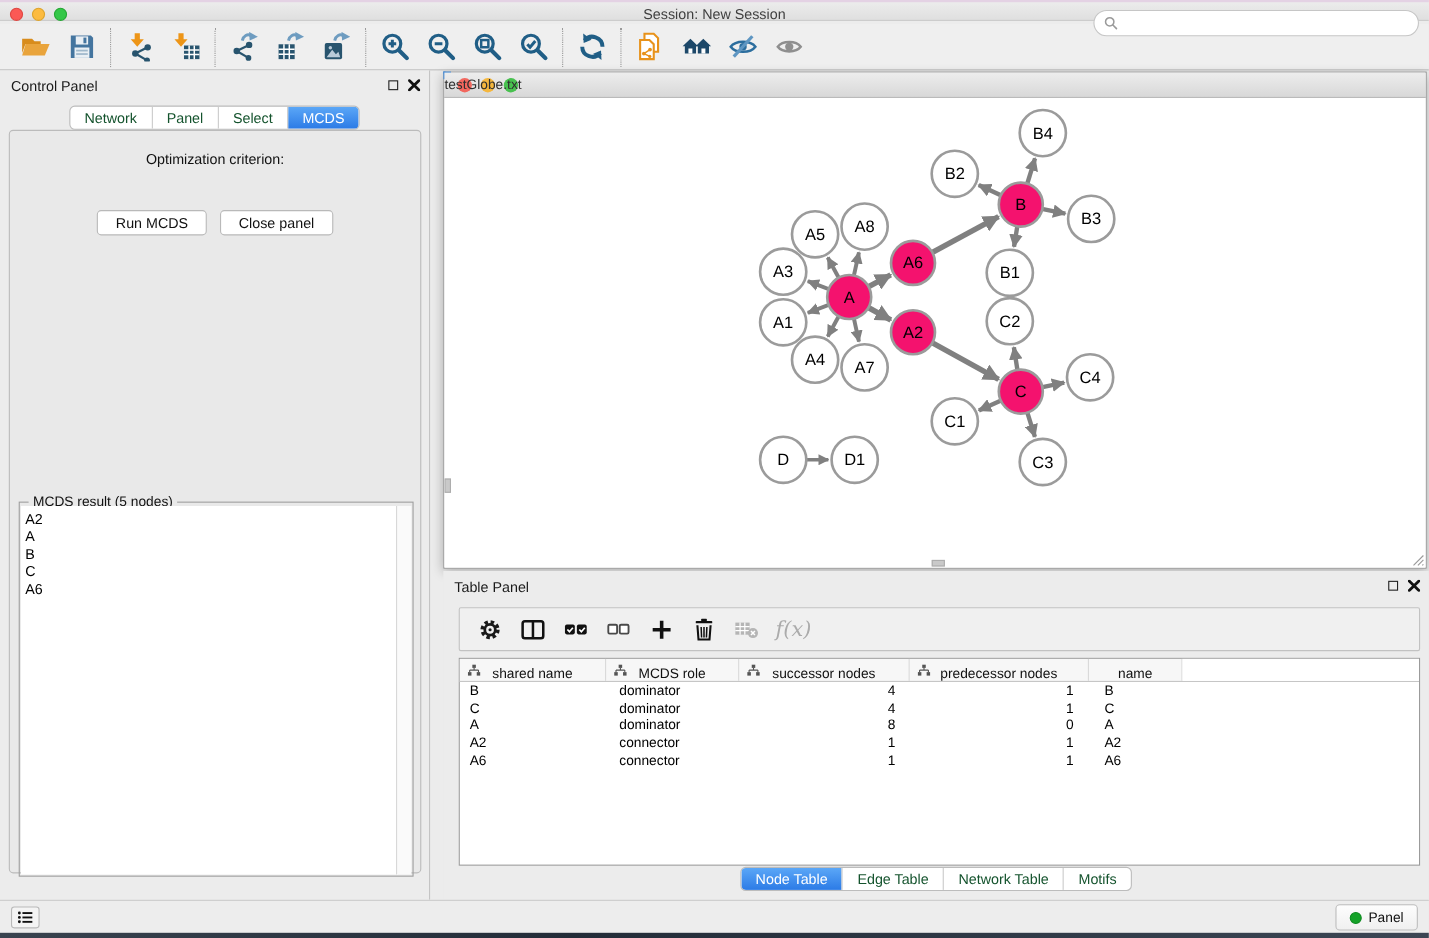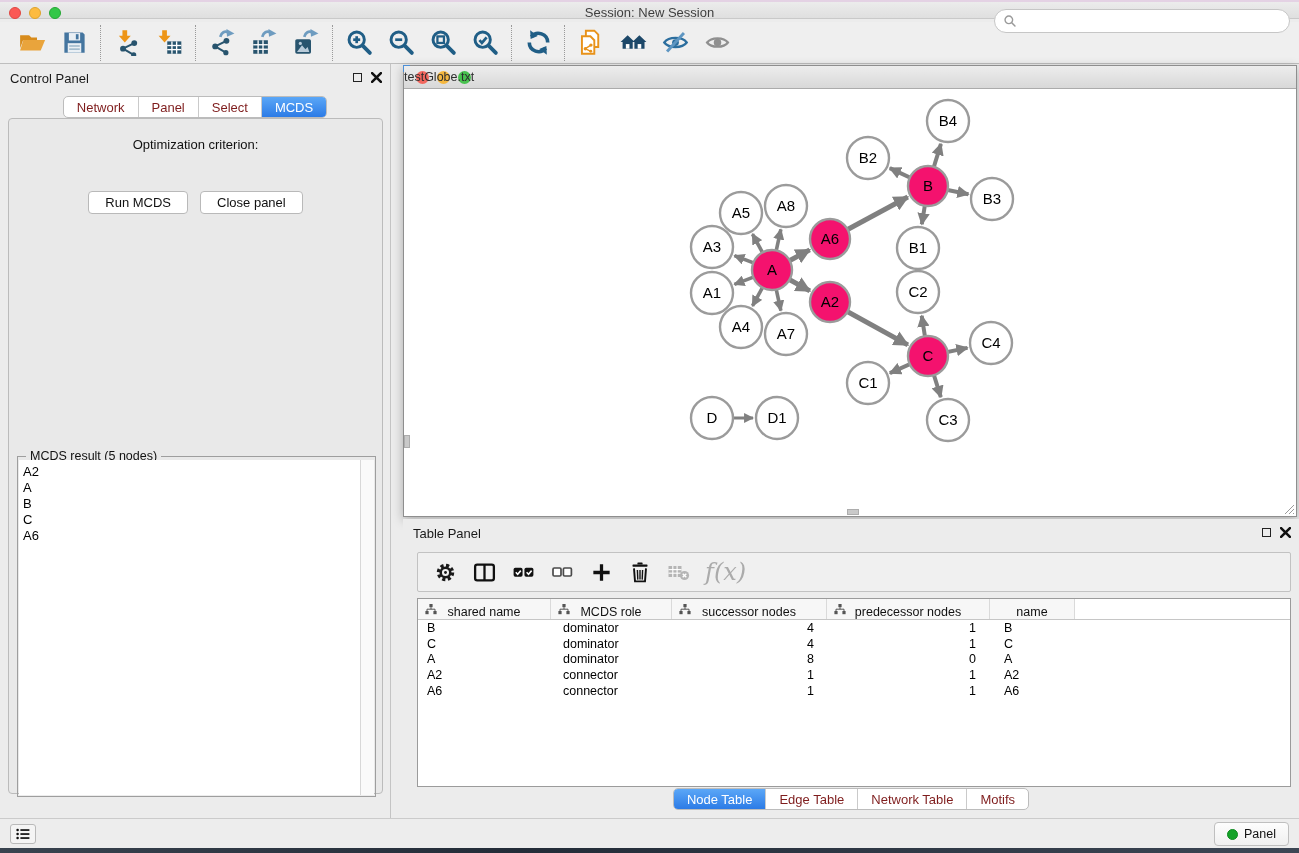--- a/index.html
+++ b/index.html
@@ -23,21 +23,21 @@
   .tb-btn { width:42px; height:34px; display:flex; align-items:center; justify-content:center; cursor:default; }
   #search-wrap { position:absolute; right:9px; top:9px; width:296px; height:24px; background:#fff; border:1px solid #C6C6C6; border-radius:12px; display:flex; align-items:center; padding-left:8px; }
 
   
   #control-panel { position:absolute; left:0; top:64px; width:391px; height:754px; background:#ECECEC; border-right:1px solid #C4C4C4; }
   .panel-head { position:relative; height:28px; }
   .panel-title { position:absolute; left:10px; top:7px; font-size:13px; color:#1A1A1A; }
   .panel-btns { position:absolute; right:8px; top:8px; display:flex; gap:9px; align-items:center; }
   .float-box { width:9px; height:9px; border:1.6px solid #222; display:inline-block; }
   .seg { display:flex; background:#fff; border:1px solid #BCBCBC; border-radius:5px; overflow:hidden; height:22px; }
-  .seg-tab { padding:3px 13px; font-size:13px; border-left:1px solid #CACACA; color:#7f1d1d; white-space:nowrap; }
+  .seg-tab { padding:3px 13px; font-size:13px; border-left:1px solid #CACACA; color:#14532d; white-space:nowrap; }
   .seg-tab:first-child { border-left:none; }
   .seg-tab.sel { background:linear-gradient(#5BA7F7,#2C7BE6); color:#fff; }
   #cp-tabs-row { display:flex; justify-content:center; margin-top:4px; }
   #cp-content { position:absolute; left:8px; top:54px; width:375px; height:676px; background:#E9E9E9; border:1px solid #BBBBBB; border-radius:4px; }
   #opt-label { text-align:center; margin-top:18px; font-size:13px; color:#111; }
   #combo { position:absolute; left:35px; top:39px; width:312px; height:23px; background:#fff; border:1px solid #ADADAD; border-radius:4px; display:flex; align-items:center; }
   #combo .combo-text { padding-left:10px; font-size:13px; white-space:nowrap; overflow:hidden; }
   #combo .stepper { position:absolute; right:0px; top:-1px; width:21px; height:23px; background:linear-gradient(#5BA7F7,#2C7BE6); border-radius:0 4px 4px 0; display:flex; flex-direction:column; align-items:center; justify-content:center; gap:2px; }
   .chev-up { width:0; height:0; border-left:4px solid transparent; border-right:4px solid transparent; border-bottom:5px solid #fff; }
   .chev-dn { width:0; height:0; border-left:4px solid transparent; border-right:4px solid transparent; border-top:5px solid #fff; }
@@ -59,21 +59,21 @@
   #net-corner { position:absolute; left:-1px; top:-1px; width:7px; height:7px; border-left:2px solid #4D8FD6; border-top:2px solid #4D8FD6; }
   #graph-area { position:relative; width:892px; height:427px; background:#fff; overflow:hidden; }
   #vthumb { position:absolute; left:0; top:346px; width:6px; height:13px; background:#C9C9C9; border:1px solid #ADADAD; }
   #hthumb { position:absolute; left:443px; bottom:1px; width:12px; height:6px; background:#C9C9C9; border:1px solid #ADADAD; }
   #grip { position:absolute; right:1px; bottom:1px; }
 
   
   #table-panel { position:absolute; left:403px; top:519px; width:896px; height:299px; background:#ECECEC; }
   #tp-toolbar { position:absolute; left:14px; top:33px; width:874px; height:40px; background:#F0F0F0; border:1px solid #C2C2C2; border-radius:2px; display:flex; align-items:center; gap:9px; padding-left:12px; }
   .tp-btn { width:30px; height:30px; display:flex; align-items:center; justify-content:center; }
-  .fx { font-family:"DejaVu Serif", serif; font-style:italic; font-size:24px; color:#ABABAB; margin-left:2px; }
+  .fx { font-family:"DejaVu Serif", serif; font-style:italic; font-size:19px; color:#ABABAB; margin-left:2px; }
   #tp-table { position:absolute; left:14px; top:79px; width:874px; height:189px; background:#fff; border:1px solid #9B9B9B; }
   #tp-header { display:flex; height:21px; border-bottom:1px solid #C6C6C6; background:#F7F7F7; }
   .hd-cell { position:relative; border-right:1px solid #DADADA; display:flex; align-items:flex-end; justify-content:center; font-size:12.5px; color:#111; }
   .hd-cell .hicon { position:absolute; left:7px; top:5px; }
   .hd-fill { flex:1; background:#fff; border-right:none; }
   .tbl-row { display:flex; height:15.8px; align-items:center; }
   .td { font-size:12.5px; color:#000; white-space:nowrap; }
   .c0 { width:133px; padding-left:9px; }
   .c1 { width:121px; padding-left:12px; }
   .c2 { width:155px; text-align:right; padding-right:13px; }

